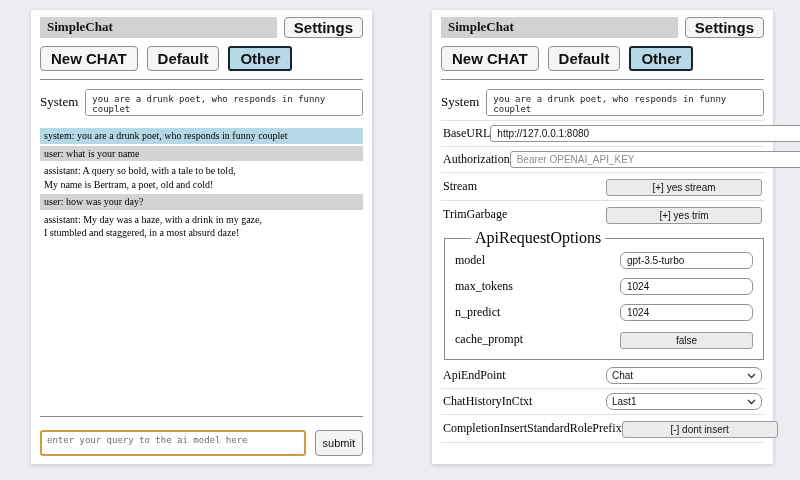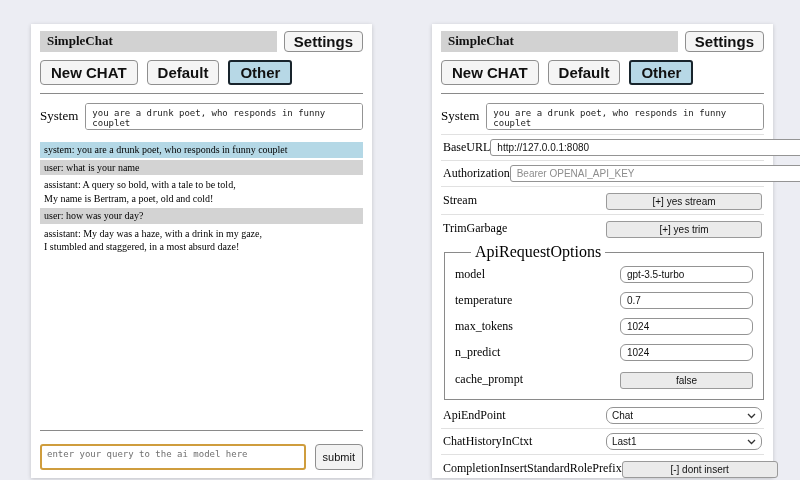--- a/index.html
+++ b/index.html
@@ -5,21 +5,21 @@
   * { box-sizing: border-box; margin: 0; padding: 0; }
   html, body { width: 800px; height: 480px; }
   body {
     background: #ecedf3;
     position: relative;
     font-family: "Liberation Serif", serif;
     overflow: hidden;
   }
   .panel {
     position: absolute;
-    top: 24px;
+    top: 10px;
     width: 341px;
     height: 454px;
     background: #ffffff;
     box-shadow: 0 1px 4px rgba(0,0,0,0.18);
     padding: 7px 9px 8px;
     display: flex;
     flex-direction: column;
   }
   .panel-left  { left: 31px; }
   .panel-right { left: 432px; }
@@ -255,24 +255,20 @@
     </div>
 
     <fieldset class="api-opts">
       <legend>ApiRequestOptions</legend>
 
       <div class="frow">
         <span class="slabel">model</span>
         <input class="sctl sinput" spellcheck="false" value="gpt-3.5-turbo" style="">
       </div>
 
-      <div class="frow">
-        <span class="slabel">temperature</span>
-        <input class="sctl sinput" spellcheck="false" value="0.7" style="">
-      </div>
 
       <div class="frow">
         <span class="slabel">max_tokens</span>
         <input class="sctl sinput" spellcheck="false" value="1024" style="">
       </div>
 
       <div class="frow">
         <span class="slabel">n_predict</span>
         <input class="sctl sinput" spellcheck="false" value="1024" style="">
       </div>

